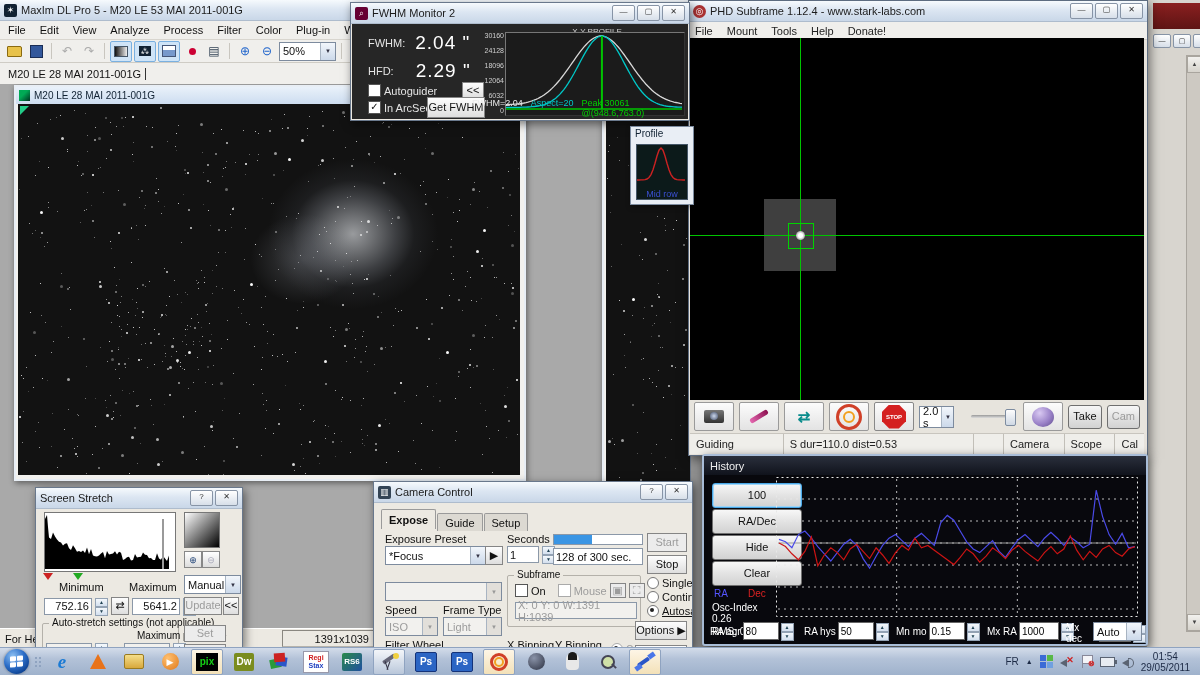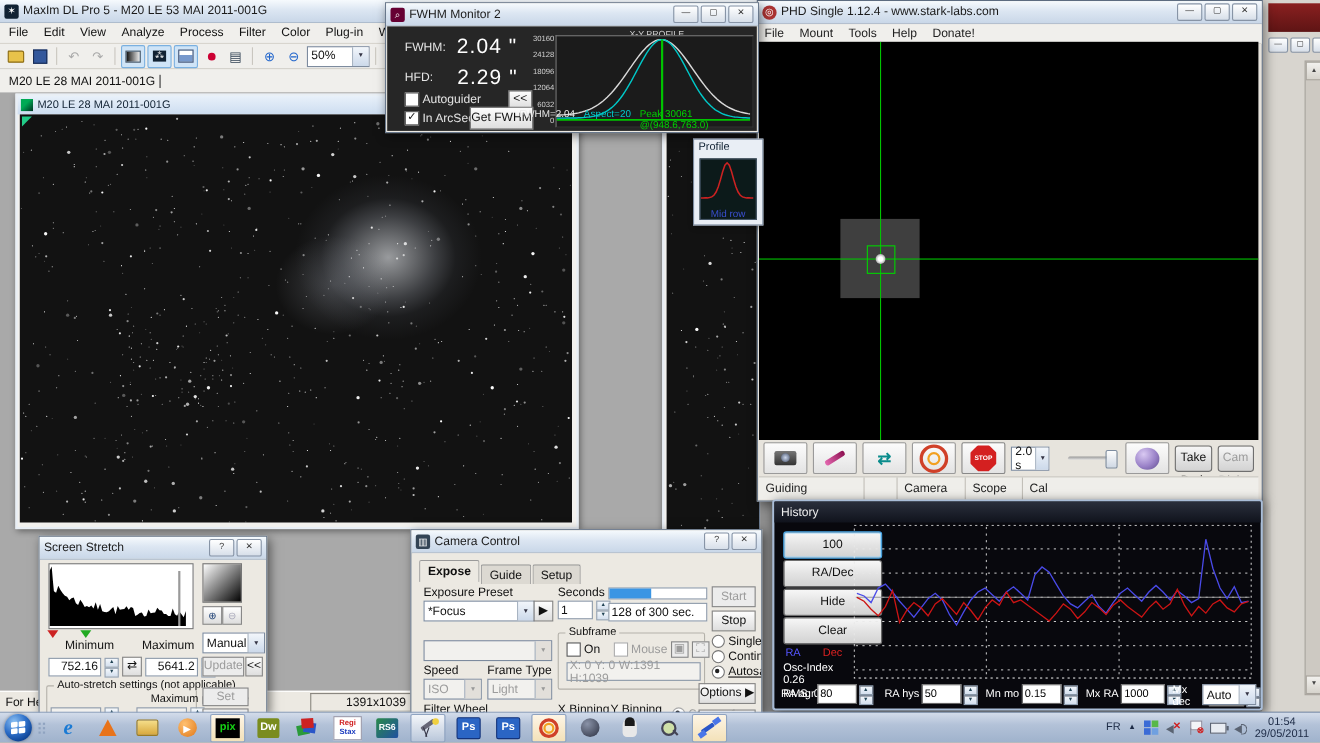--- a/index.html
+++ b/index.html
@@ -1231,21 +1231,21 @@
     <svg id="minisvg" width="48" height="40">
         <path d="M0 35.0 L2 35.0 L4 34.9 L6 34.9 L8 34.6 L10 34.0 L12 32.5 L14 29.6 L16 24.8 L18 18.2 L20 11.0 L22 5.2 L24 3.0 L26 5.2 L28 11.0 L30 18.2 L32 24.8 L34 29.6 L36 32.5 L38 34.0 L40 34.6 L42 34.9 L44 34.9 L46 35.0 L48 35.0" fill="none" stroke="#cc2222" stroke-width="1.4"></path>
       </svg>
     <div class="midrow">Mid row</div>
   </div>
 </div>
 
 <div id="phd" class="abs">
   <div class="titlebar">
     <span class="appicon" style="background:#a33;border-radius:50%;">◎</span>
-    <span class="title-text">PHD Single 1.12.4 - www.stark-labs.com</span>
+    <span class="title-text">PHD Subframe 1.12.4 - www.stark-labs.com</span>
     <span class="capbtns">
       <span class="cb">—</span>
       <span class="cb">▢</span>
       <span class="cb">✕</span>
     </span>
   </div>
   <div class="menubar">
     <span>File</span>
     <span>Mount</span>
     <span>Tools</span>
@@ -1289,20 +1289,21 @@
       </span>
     <span style="width:12px;"></span>
     <span class="ptool">
         <span class="brain"></span>
       </span>
     <span class="btn7" style="width:68px;height:22px;line-height:21px;">Take Dark</span>
     <span class="btn7" style="width:68px;height:22px;line-height:21px;color:#9c9c9c;">Cam Dialog</span>
   </div>
   <div class="pstatus">
     <span class="pseg" style="width:96px;">Guiding</span>
+    <span class="pseg" style="width:196px;">S dur=110.0 dist=0.53</span>
     <span class="pseg" style="width:30px;"></span>
     <span class="pseg" style="width:62px;">Camera</span>
     <span class="pseg" style="width:52px;">Scope</span>
     <span class="pseg" style="border-right:none;">Cal</span>
   </div>
 </div>
 
 <div id="history" class="abs">
   <div class="ht">
       <span>History</span>

